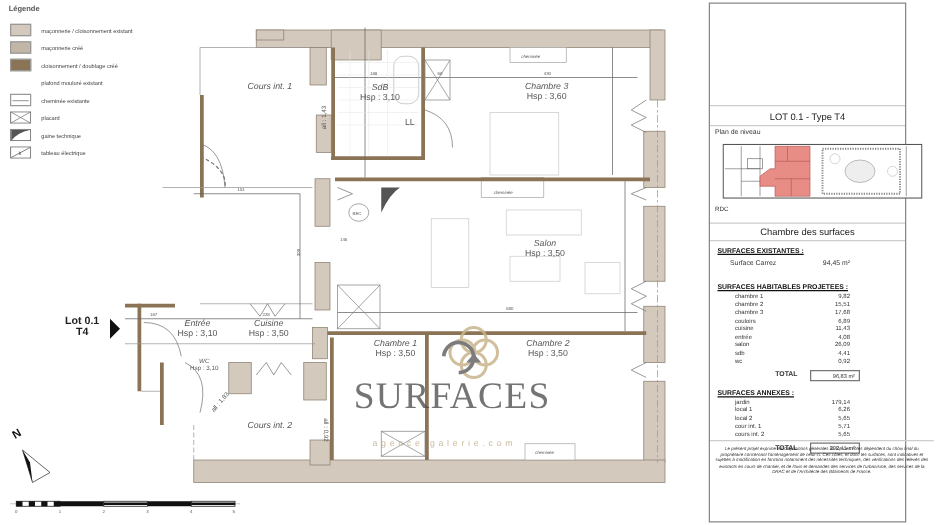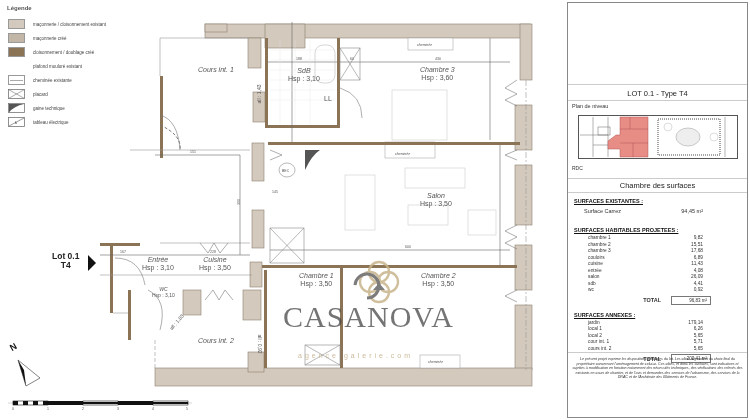--- a/index.html
+++ b/index.html
@@ -19,21 +19,21 @@
   .room-lbl{position:absolute;font-size:7px;font-style:italic;color:#555;text-align:center;line-height:8px;white-space:nowrap;}
   .room-lbl .hsp{font-style:normal;display:block;}
   .lot-tag{position:absolute;left:52px;top:252px;font-size:8.5px;font-weight:bold;color:#222;text-align:center;line-height:9px;}
   .lot-arrow{position:absolute;left:88px;top:255px;width:0;height:0;border-top:8px solid transparent;border-bottom:8px solid transparent;border-left:8px solid #111;}
   .watermark{position:absolute;left:283px;top:300px;font-family:"Liberation Serif",serif;font-size:30px;letter-spacing:1px;color:rgba(70,70,70,0.75);}
   .watermark-sub{position:absolute;left:298px;top:352px;font-size:7px;letter-spacing:3px;color:rgba(190,170,130,0.8);}
   .dim{position:absolute;font-size:3.5px;color:#555;}
   .scale-lbl{position:absolute;top:407px;font-size:3.5px;color:#555;}
 
   
-  .panel{position:absolute;left:567px;top:2px;width:181px;height:416px;border:1px solid #888;}
+  .panel{position:absolute;left:567px;top:2px;width:158px;height:416px;border:1px solid #888;}
   .blank-box{height:82px;border-bottom:1px solid #ccc;}
   .lot-title{height:14px;font-size:7.5px;text-align:center;line-height:13px;color:#222;border-bottom:1px solid #ccc;margin-top:2px;}
   .plan-niv{padding:2px 4px;border-bottom:1px solid #ccc;height:78px;position:relative;}
   .plan-niv-lbl{font-size:5.5px;color:#333;}
   .mini-plan{position:absolute;left:10px;top:14px;width:160px;height:44px;}
   .rdc-lbl{position:absolute;left:4px;top:64px;font-size:5px;color:#333;}
   .tab-title{height:14px;font-size:7.5px;text-align:center;line-height:14px;color:#222;border-bottom:1px solid #ccc;}
   .sect{padding:2px 6px 0 6px;}
   .sect-h{font-size:5.5px;font-weight:bold;text-decoration:underline;color:#111;margin-top:3px;margin-bottom:2px;}
   .row{display:flex;justify-content:space-between;font-size:4.8px;color:#333;height:6.5px;line-height:6.5px;padding-left:14px;padding-right:38px;}
@@ -286,21 +286,21 @@
   <span class="dim" style="left:272px;top:190px">145</span>
   <span class="dim" style="left:405px;top:245px">600</span>
   <span class="dim" style="left:236px;top:200px;transform:rotate(-90deg)">300</span>
 
   <div class="lot-tag">
     <div>Lot 0.1</div>
     <div>T4</div>
   </div>
   <div class="lot-arrow"></div>
 
-  <div class="watermark">CASANOVA</div>
+  <div class="watermark">SURFACES</div>
   <div class="watermark-sub">agence galerie.com</div>
 </div>
 
 <div class="panel">
   <div class="blank-box"></div>
   <div class="lot-title">LOT 0.1 - Type T4</div>
   <div class="plan-niv">
     <div class="plan-niv-lbl">Plan de niveau</div>
     <svg class="mini-plan" viewBox="0 0 160 44">
       <rect x="0.5" y="0.5" width="159" height="43" fill="#fff" stroke="#555" stroke-width="1"></rect>

